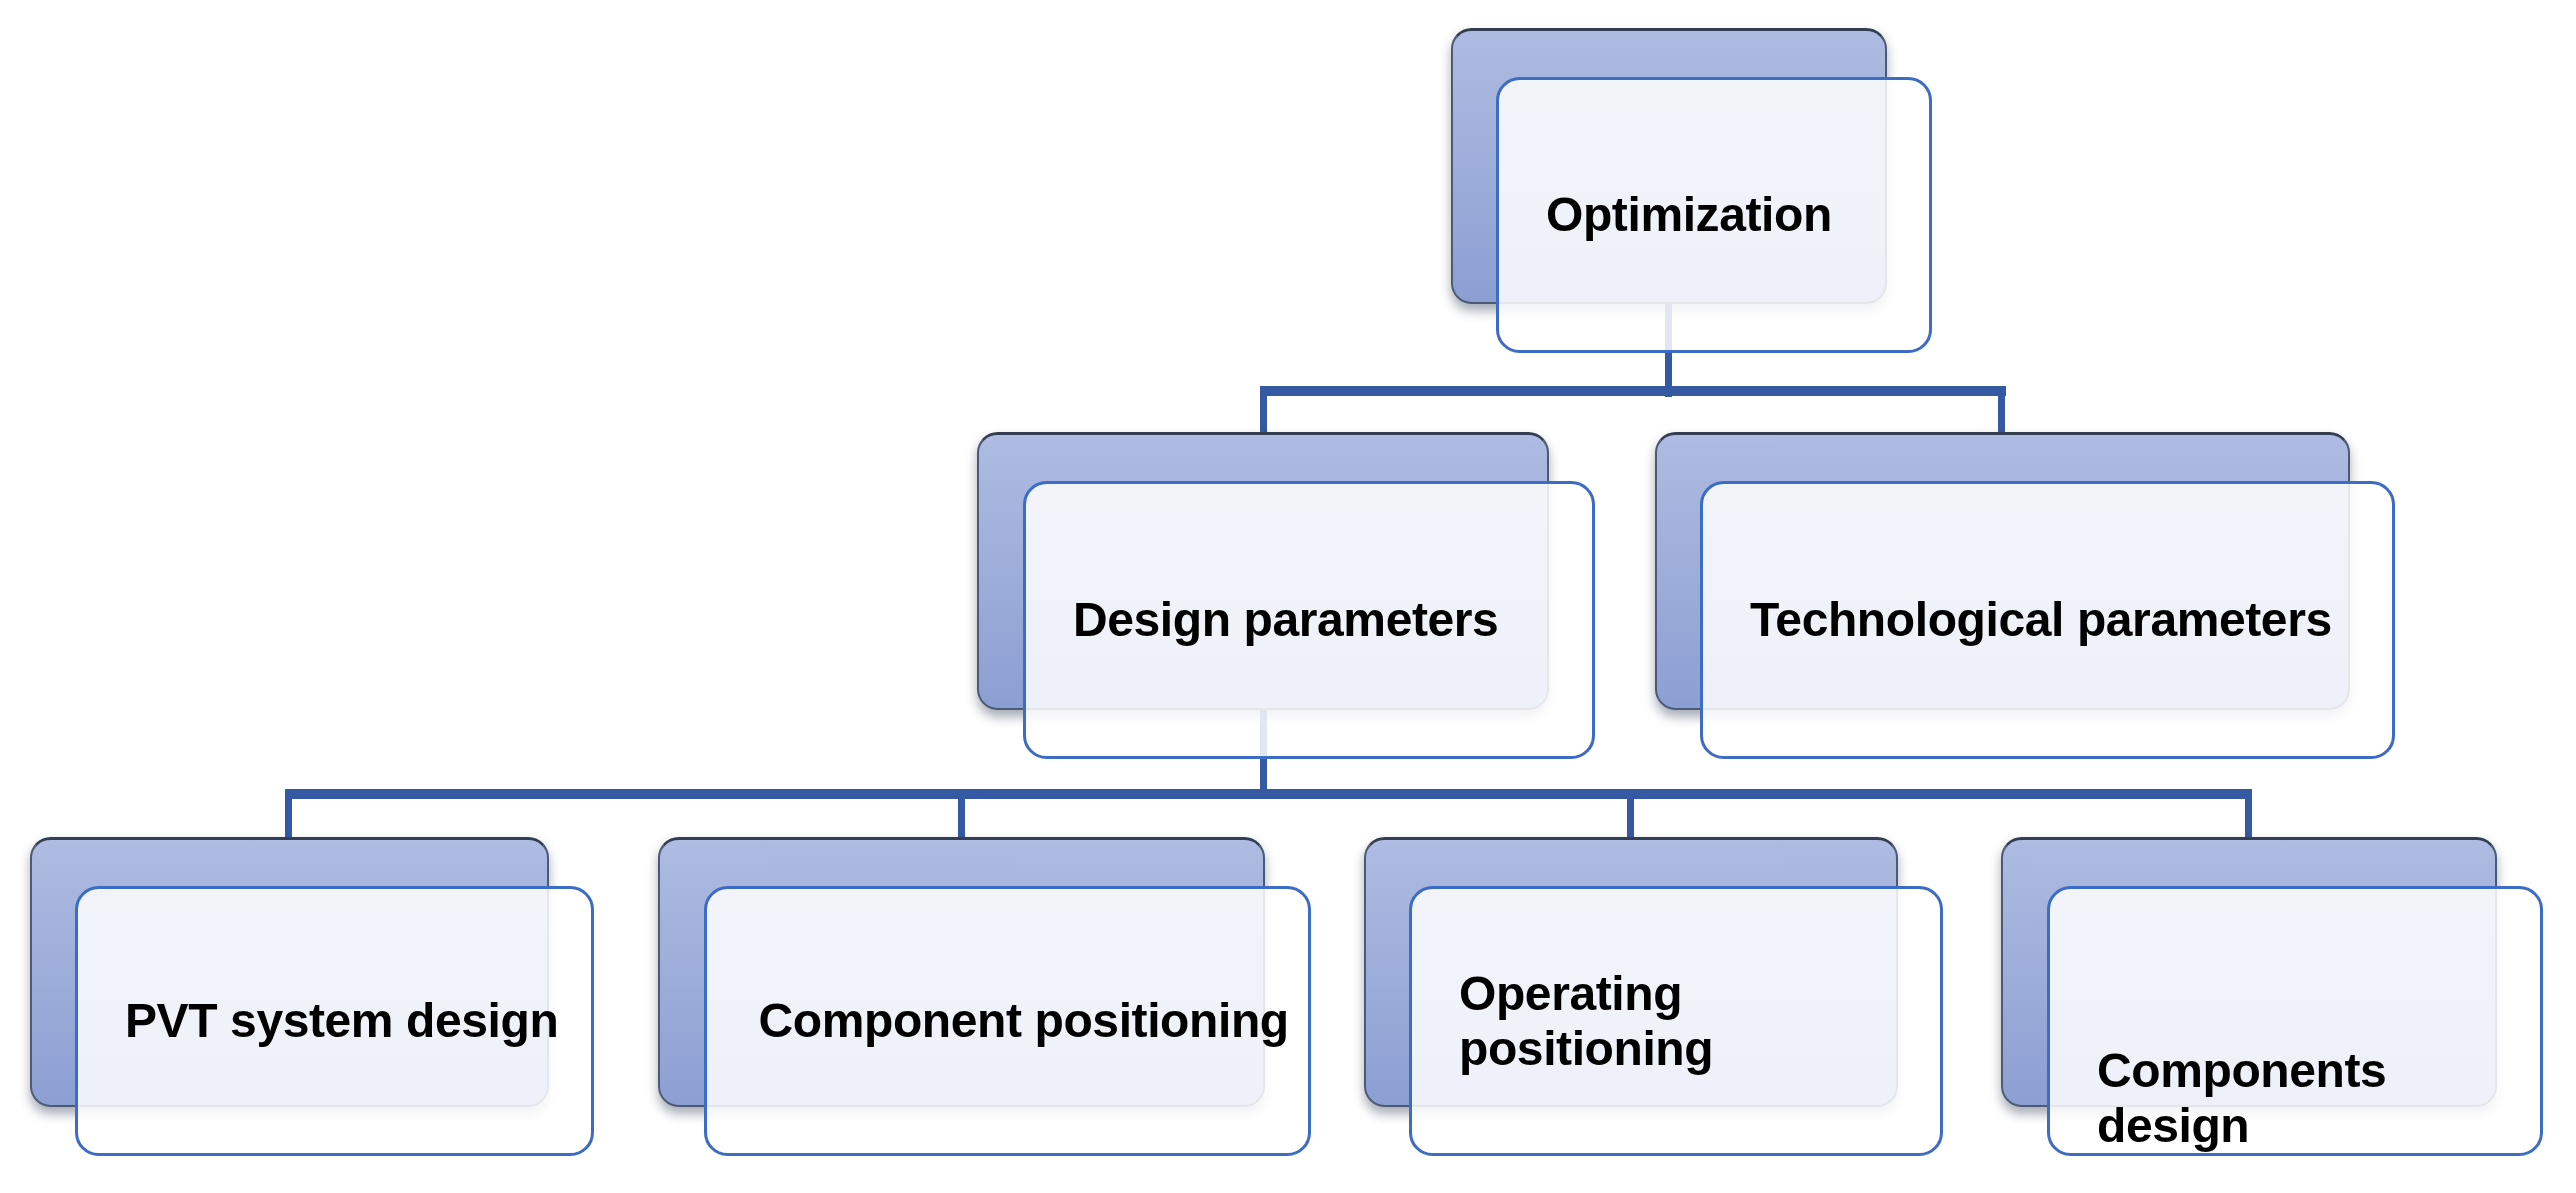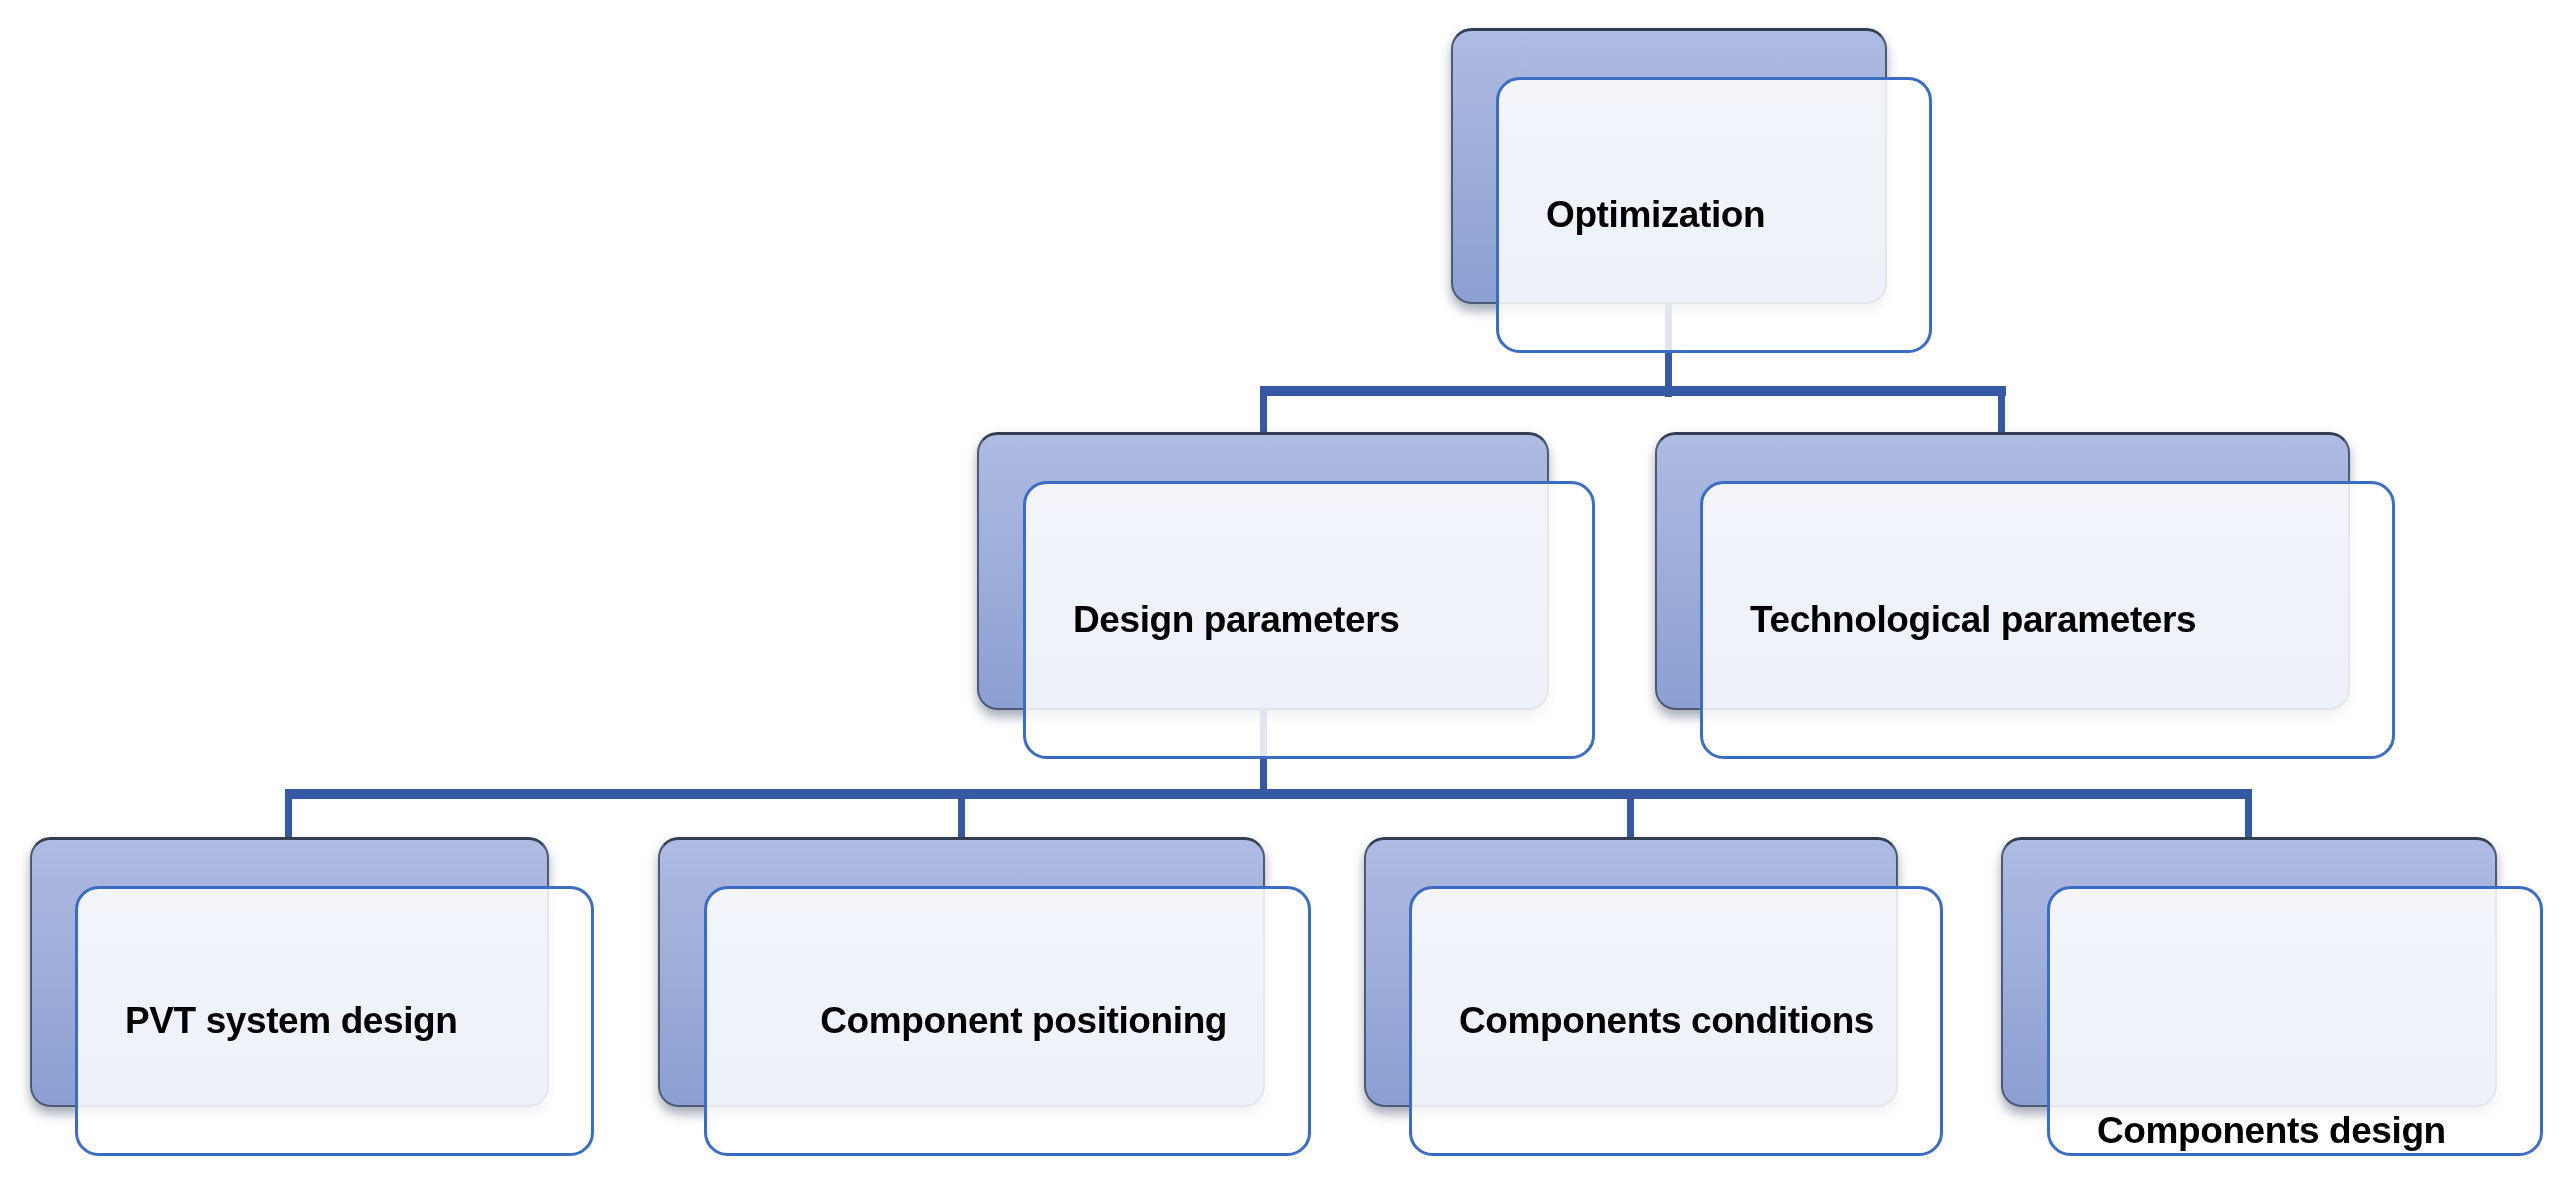--- a/index.html
+++ b/index.html
@@ -34,21 +34,21 @@
   
   .front {
     position: absolute; z-index: 3;
     background: rgba(255, 255, 255, 0.85);
     border: 3.7px solid var(--card-border);
     border-radius: 23.6px;
     display: flex; align-items: center;
     padding-left: 47px; padding-right: 14.7px;
   }
   .front .lbl {
-    font-size: 37px; font-weight: 700; color: var(--text);
+    font-size: 48px; font-weight: 700; color: var(--text);
     letter-spacing: -0.4px; line-height: 1.15;
   }
 </style>
 </head>
 <body>
 
 <div class="canvas">
 
   <div class="conn v" style="left:1665px; top:304px;  height:93px;"></div>
   <div class="conn h" style="left:1260px; top:386px;  width:746px;"></div>
@@ -82,21 +82,21 @@
     <span class="lbl">PVT system design</span>
   </div>
 
   <div class="back" style="left:658px; top:837px; width:607px; height:270px;"></div>
   <div class="front" style="left:704px; top:886px; width:607px; height:270px;justify-content:center;">
     <span class="lbl">Component positioning</span>
   </div>
 
   <div class="back" style="left:1364px; top:837px; width:534px; height:270px;"></div>
   <div class="front" style="left:1409px; top:886px; width:534px; height:270px;">
-    <span class="lbl">Components conditions</span>
+    <span class="lbl">Operating positioning</span>
   </div>
 
   <div class="back" style="left:2001px; top:837px; width:496px; height:270px;"></div>
   <div class="front" style="left:2047px; top:886px; width:496px; height:270px;align-items:flex-end;">
     <span class="lbl">Components design</span>
   </div>
 
 </div>
 
 

